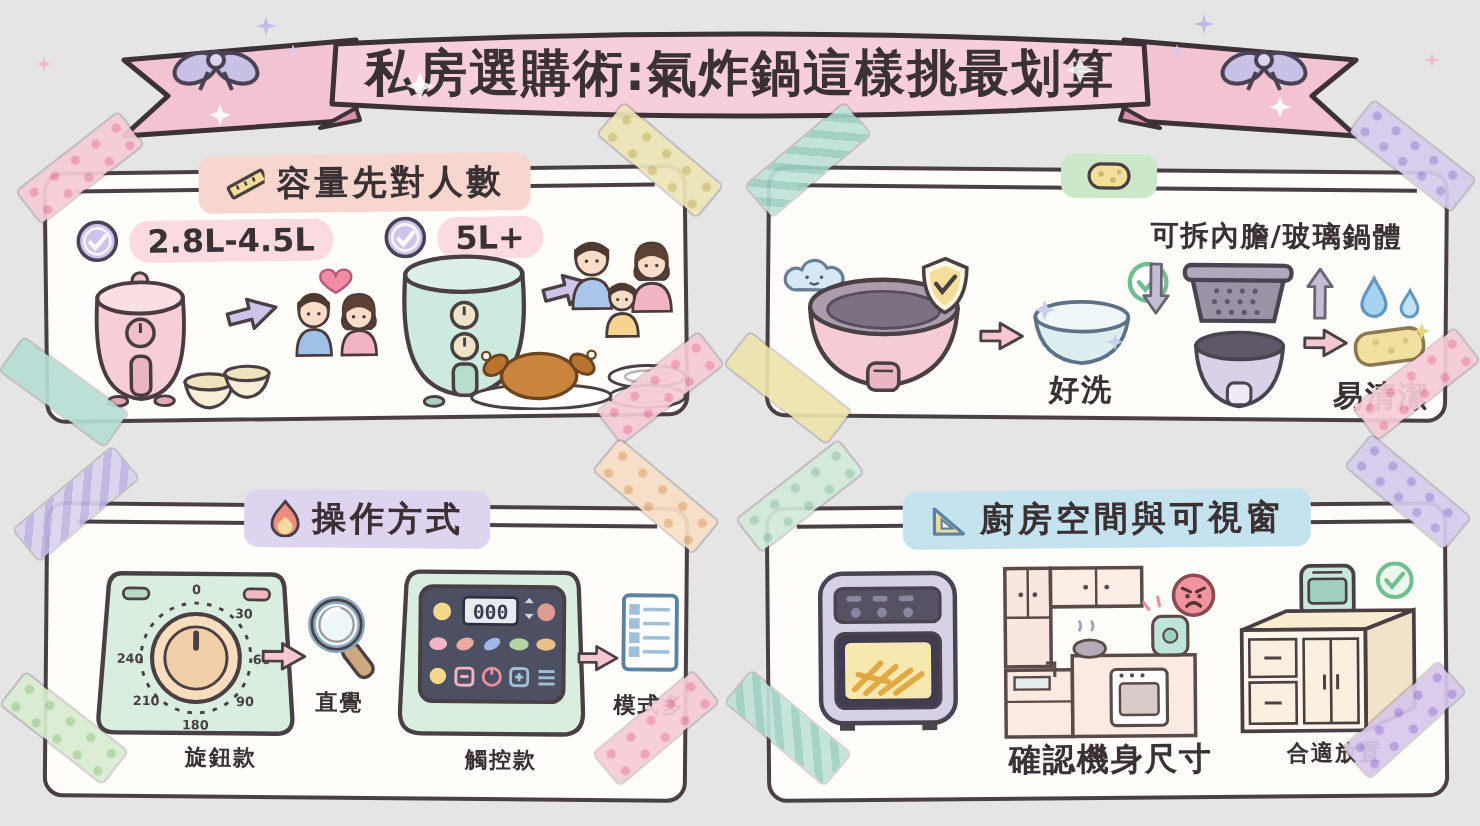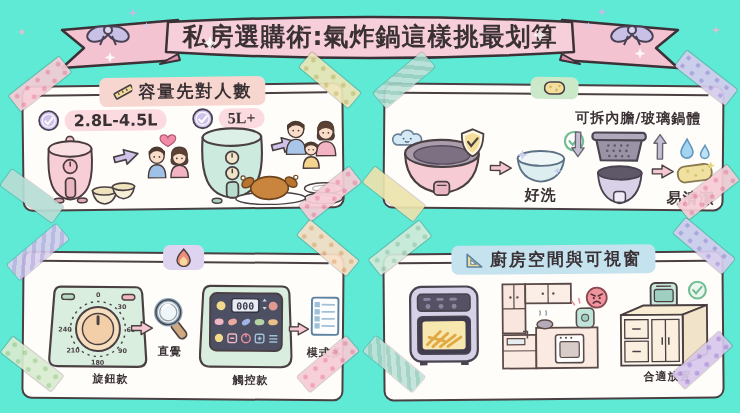--- a/index.html
+++ b/index.html
@@ -1,17 +1,17 @@
 <!DOCTYPE html>
 <html><head>
 <meta charset="utf-8">
 <style>
   html,body{margin:0;padding:0;}
   body{font-family:"DejaVu Sans","Liberation Sans",sans-serif;}
-  .stage{position:relative;width:740px;height:413px;background:#5eead4;overflow:hidden;}
+  .stage{position:relative;width:740px;height:413px;background:#e5e5e5;overflow:hidden;}
   .abs{position:absolute;}
   
   .card{position:absolute;background:#fffdf9;border:2.5px solid #4a4043;border-radius:10px;z-index:1;}
   .hdr-line{position:absolute;top:7px;left:14px;right:14px;border-top:2.5px solid #4a4043;z-index:2;}
   .hdr{position:absolute;top:-9px;left:50%;transform:translateX(-50%);display:flex;align-items:center;gap:6px;
        padding:3px 13px;border-radius:7px;font-size:17px;font-weight:bold;color:#3a3134;letter-spacing:2px;
        white-space:nowrap;z-index:3;}
   .hdr-capacity{background:#f8d6d0;}
   .hdr-cleaning{background:#cbe8c9;}
   .hdr-operation{background:#ded4f0;}
@@ -94,21 +94,21 @@
 
     <div class="badge" style="left:14px;top:22px;">
       <svg width="22" height="22" viewBox="0 0 22 22">
         <circle cx="11" cy="11" r="9.5" fill="#cfc3ec" stroke="#4a4254" stroke-width="1.8"></circle>
         <circle cx="11" cy="11" r="6.5" fill="none" stroke="#fff" stroke-width="1.4" opacity=".8"></circle>
         <path d="M7,11 l3,3.4 5.5,-6.5" fill="none" stroke="#fff" stroke-width="2"></path>
       </svg>
       <span class="pill">2.8L-4.5L</span>
     </div>
 
-    <div class="badge" style="left:168px;top:22px;font-family:Liberation Serif, serif;">
+    <div class="badge" style="left:168px;top:22px;">
       <svg width="22" height="22" viewBox="0 0 22 22">
         <circle cx="11" cy="11" r="9.5" fill="#cfc3ec" stroke="#4a4254" stroke-width="1.8"></circle>
         <circle cx="11" cy="11" r="6.5" fill="none" stroke="#fff" stroke-width="1.4" opacity=".8"></circle>
         <path d="M7,11 l3,3.4 5.5,-6.5" fill="none" stroke="#fff" stroke-width="2"></path>
       </svg>
       <span class="pill">5L+</span>
     </div>
 
     <svg class="abs" style="left:16px;top:48px;" width="60" height="70" viewBox="0 0 60 72">
       <ellipse cx="18" cy="67" rx="5" ry="2.5" fill="#e0a9b4" stroke="#4a3b40" stroke-width="1.5"></ellipse>
@@ -298,20 +298,21 @@
     <div class="lbl" style="left:282px;top:102px;">易清潔</div>
   </div>
 
   <div class="card" style="left:22px;top:252px;width:318px;height:144px;transform:rotate(0.5deg);">
     <div class="hdr-line"></div>
     <div class="hdr hdr-operation">
       <svg width="15" height="19" viewBox="0 0 16 20">
         <path d="M8,1 C11,5 15,8 15,13 a7,6.5 0 0 1 -14,0 C1,8 5,5 8,1 z" fill="#ee8d7e" stroke="#4a4043" stroke-width="1.5"></path>
         <path d="M8,9 C10,11 12,12.5 12,14.5 a4,4 0 0 1 -8,0 C4,12.5 6,11 8,9 z" fill="#f8d99c"></path>
       </svg>
+      <span>操作方式</span>
     </div>
 
     <svg class="abs" style="left:23px;top:30px;" width="102" height="86" viewBox="0 0 110 94">
       <path d="M14,4 h82 q6,0 7,7 l5,72 q0,8 -9,8 h-88 q-9,0 -9,-8 l5,-72 q1,-7 7,-7 z" fill="#d9eede" stroke="#4a4043" stroke-width="2.4"></path>
       <rect x="15" y="12" width="14" height="6" rx="3" fill="#b7d9c3" stroke="#4a4043" stroke-width="1.5"></rect>
       <rect x="81" y="12" width="14" height="6" rx="3" fill="#f3b8bd" stroke="#4a4043" stroke-width="1.5"></rect>
       <circle cx="55" cy="50" r="30" fill="none" stroke="#4a4043" stroke-width="1.6" stroke-dasharray="2.5,4.5"></circle>
       <circle cx="55" cy="50" r="24" fill="#f6debe" stroke="#4a4043" stroke-width="2.2"></circle>
       <circle cx="55" cy="50" r="17" fill="#f2cfa8" stroke="#4a4043" stroke-width="1.6"></circle>
       <rect x="53.4" y="35" width="3.2" height="11" rx="1.6" fill="#4a4043"></rect>
@@ -445,20 +446,21 @@
       <circle cx="96" cy="41" r="4" fill="#9ecfc0" stroke="#5a4a48" stroke-width="1.2"></circle>
       <path d="M84,26 l-3,-4 M90,24 l-1,-5" stroke="#e8919c" stroke-width="1.8" stroke-linecap="round"></path>
     </svg>
     <svg class="abs" style="left:200px;top:32px;" width="24" height="24" viewBox="0 0 24 24">
       <circle cx="12" cy="12" r="10" fill="#f0949e" stroke="#8a4a52" stroke-width="1.8"></circle>
       <path d="M6.5,8.5 l4,1.8 M17.5,8.5 l-4,1.8" stroke="#5a3238" stroke-width="1.6" stroke-linecap="round"></path>
       <circle cx="9" cy="12.5" r="1.1" fill="#5a3238"></circle>
         <circle cx="15" cy="12.5" r="1.1" fill="#5a3238"></circle>
       <path d="M8.5,17.5 q3.5,-3.5 7,0" fill="none" stroke="#5a3238" stroke-width="1.6" stroke-linecap="round"></path>
     </svg>
+    <div class="cap" style="left:116px;top:116px;width:108px;font-size:16px;">確認機身尺寸</div>
 
     <svg class="abs" style="left:232px;top:28px;" width="94" height="88" viewBox="0 0 100 94">
       <rect x="36" y="2" width="28" height="27" rx="5" fill="#c9e8dc" stroke="#4a4043" stroke-width="2"></rect>
       <rect x="40" y="9" width="20" height="13" rx="2" fill="#9ecfc0" stroke="#4a4043" stroke-width="1.4"></rect>
       <path d="M42,5.5 h16" stroke="#4a4043" stroke-width="1.4"></path>
       <polygon points="4,36 28,26 96,26 70,36" fill="#f8ecd2" stroke="#4a4043" stroke-width="2"></polygon>
       <polygon points="70,36 96,26 96,78 70,90" fill="#f1e2ca" stroke="#4a4043" stroke-width="2"></polygon>
       <rect x="4" y="36" width="66" height="54" fill="#fdf6ea" stroke="#4a4043" stroke-width="2"></rect>
       <rect x="8" y="41" width="25" height="20" fill="#fbf0e0" stroke="#4a4043" stroke-width="1.4"></rect>
         <path d="M16,51 h9" stroke="#4a4043" stroke-width="1.6"></path>

